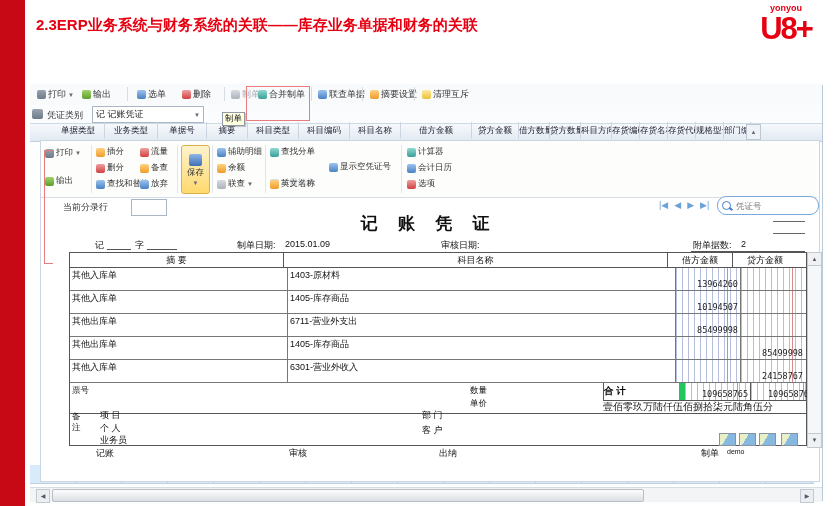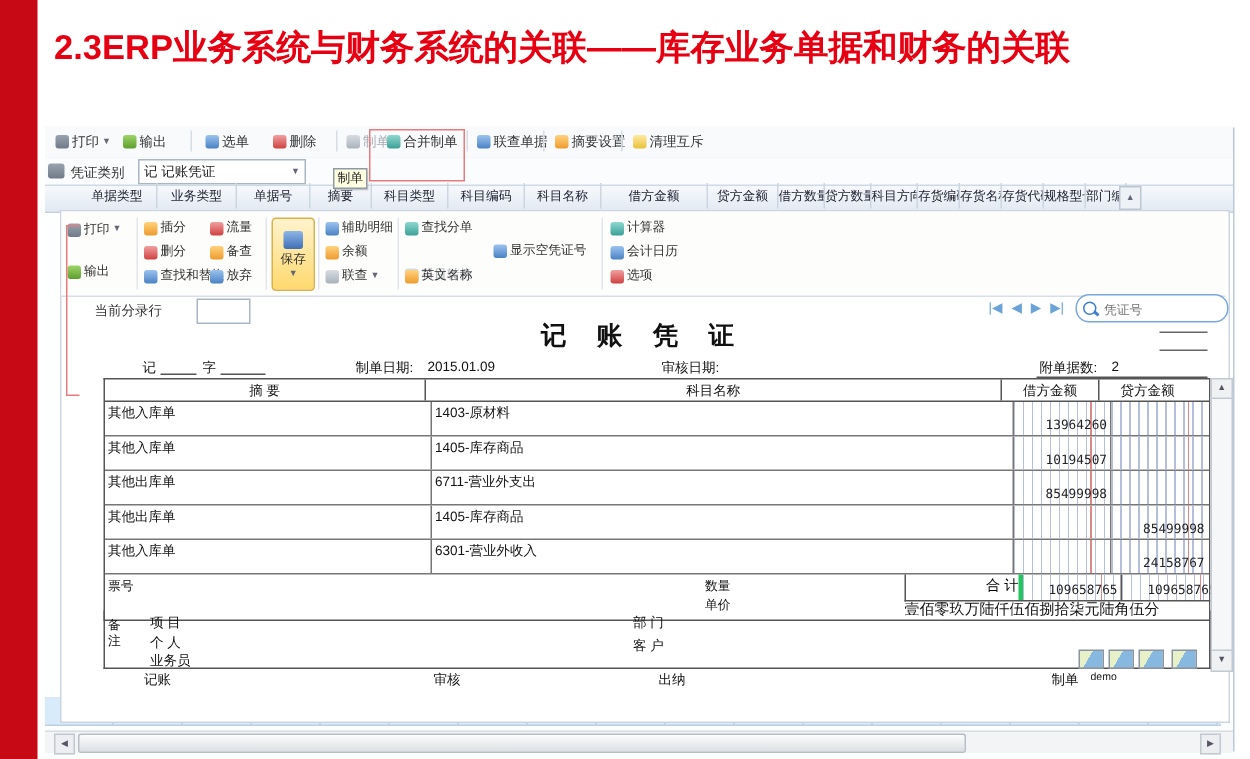--- a/index.html
+++ b/index.html
@@ -1,21 +1,21 @@
 <!DOCTYPE html>
 <html><head>
 <meta charset="utf-8">
 <style>
   html,body{margin:0;padding:0;background:#fff;}
   body{font-family:"Liberation Sans",sans-serif;-webkit-font-smoothing:antialiased;}
   .canvas{position:relative;width:833px;height:506px;overflow:hidden;background:#fff;}
   .abs{position:absolute;}
   
   .redbar{left:0;top:0;width:25px;height:506px;background:#c60914;}
-  .slide-title{left:36px;top:16px;width:710px;font-size:23px;font-weight:bold;color:#e60012;letter-spacing:0px;}
+  .slide-title{left:36px;top:16px;width:710px;font-size:15px;font-weight:bold;color:#e60012;letter-spacing:0px;}
   .logo{left:752px;top:4px;width:68px;text-align:center;color:#e60012;line-height:1;}
   .logo .brand{font-size:9px;font-weight:bold;}
   .logo .product{font-size:31px;font-weight:bold;letter-spacing:-2px;}
   .subtitle{left:44px;top:57px;font-family:"Liberation Serif",serif;font-size:17px;font-weight:bold;color:#1a1a1a;}
   
   .app{left:30px;top:84px;width:793px;height:420px;background:#fdfefe;}
   .app-right-border{left:822px;top:85px;width:1px;height:416px;background:#b9c9da;}
   .frag{background:#c9ced4;opacity:.55;}
   .toolbar1{left:0;top:0;width:792px;height:21px;background:#f8fafc;border-bottom:1px solid #dfe5ec;}
   .tbtn{position:absolute;top:4px;display:flex;align-items:center;gap:2px;font-size:9px;color:#333;cursor:default;white-space:nowrap;}
@@ -72,21 +72,21 @@
   .c3,.c4{width:64px;flex:none;padding:0;}
   .ledger{background-image:
      linear-gradient(90deg,transparent calc(100% - 13px),#dc8888 calc(100% - 13px),#dc8888 calc(100% - 12px),transparent calc(100% - 12px)),
      repeating-linear-gradient(90deg,#b6bedd 0,#b6bedd 1px,transparent 1px,transparent 6px);}
   .amt{position:absolute;right:2px;bottom:1px;font-family:"DejaVu Sans Mono",monospace;font-size:8.5px;color:#222;}
   .vfoot{display:flex;height:30px;border-bottom:1px solid #555;}
   .fleft{width:280px;flex:none;font-size:8.5px;color:#111;padding:1px 2px;line-height:13px;border-right:none;}
   .fmid{width:249px;flex:none;font-size:8.5px;color:#111;text-align:center;line-height:13px;padding-top:1px;}
   .fright{width:207px;flex:none;display:flex;flex-direction:column;}
   .frow{display:flex;height:17px;border-left:1px solid #555;border-bottom:1px solid #555;}
-  .ftotal{width:75px;flex:none;font-size:9.5px;text-align:right;line-height:16px;border-right:3px solid #22c55e;}
+  .ftotal{width:75px;flex:none;font-size:9.5px;text-align:left;line-height:16px;border-right:6px solid #22c55e;font-weight:bold;}
   .famt{width:65px;flex:none;position:relative;border-right:1px solid #555;}
   .famt:last-child{border-right:none;}
   .fwords{height:12px;font-size:10px;color:#111;white-space:nowrap;overflow:hidden;line-height:12px;}
   
   .vnotes{position:absolute;left:28px;top:266px;width:736px;height:38px;border:1px solid #555;border-top:none;font-size:9px;color:#111;}
   .notelbl{position:absolute;left:2px;top:4px;width:12px;font-size:8.5px;line-height:1.3;}
   .vscroll{position:absolute;width:13px;background:#f0f1f3;border:1px solid #c2c9d1;font-size:6px;color:#556;text-align:center;}
   .imgicon{position:absolute;width:15px;height:11px;border:1px solid #8a94a0;background:linear-gradient(120deg,#e8f0c8 40%,#86b8e0 40%);}
   .signs{position:absolute;left:0;top:306px;width:776px;font-size:9px;color:#111;}
   
@@ -102,20 +102,24 @@
   .anno-box{left:246px;top:86px;width:62px;height:33px;border:1px solid #e87c7c;z-index:50;}
   .anno-bracket{left:44px;top:150px;width:8px;height:112px;border-left:1px solid #e87c7c;border-top:1px solid #e87c7c;border-bottom:1px solid #e87c7c;z-index:50;}
 </style>
 </head>
 <body>
 
 <div class="canvas">
 
   <div class="abs redbar"></div>
   <div class="abs slide-title">2.3ERP业务系统与财务系统的关联——库存业务单据和财务的关联</div>
+  <div class="abs logo">
+    <div class="brand">yonyou</div>
+    <div class="product">U8+</div>
+  </div>
 
   <div class="abs app">
 
     <div class="abs frag" style="left:8px;top:1px;width:30px;height:6px;background:#f49a2e;opacity:1;"></div>
     <div class="abs frag" style="left:430px;top:1px;width:180px;height:5px;"></div>
     <div class="abs" style="left:748px;top:1px;width:28px;height:8px;background:#2f7fd6;"></div>
 
     <div class="abs toolbar1"></div>
     <div class="tbtn" style="left:7px;">
         <span class="sq printer"></span>

